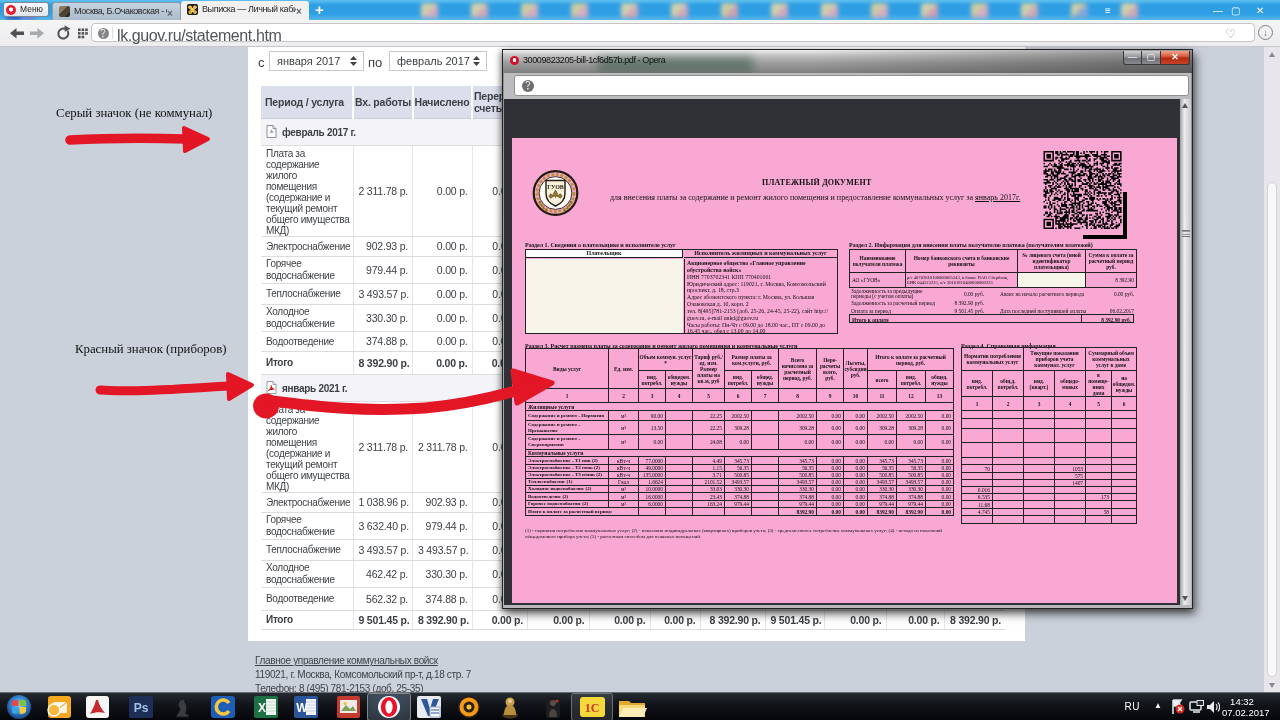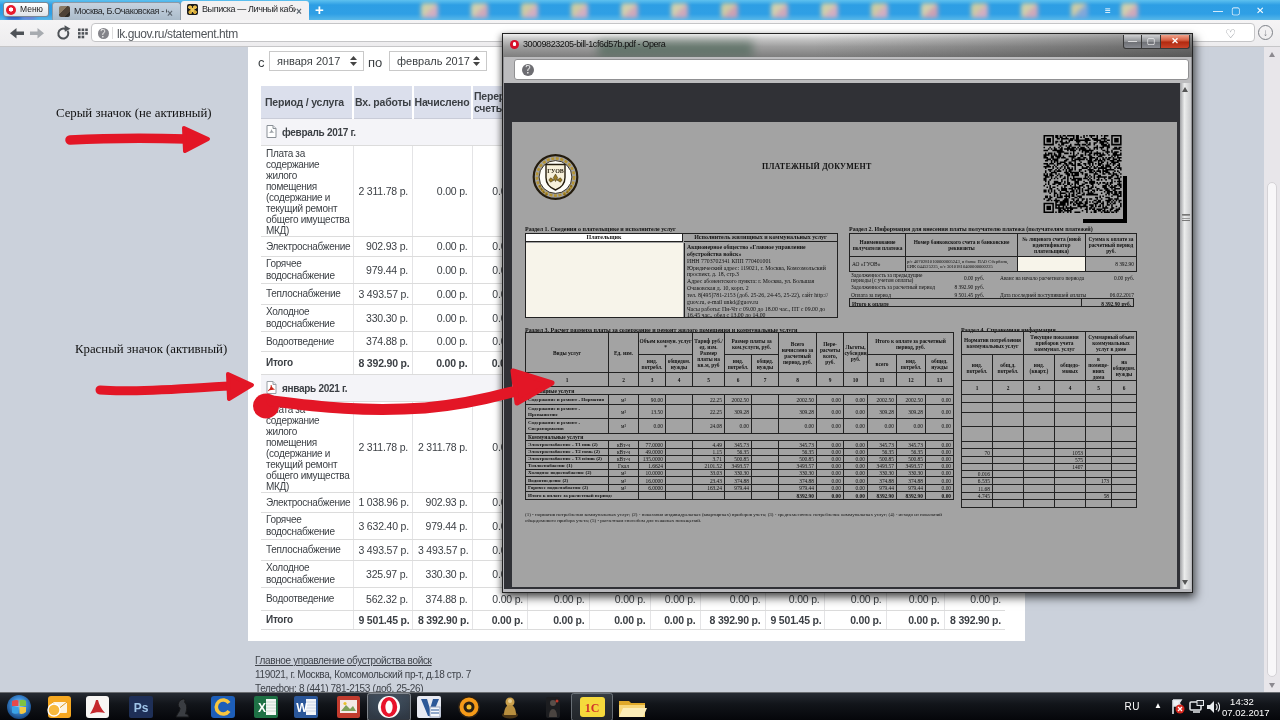--- a/index.html
+++ b/index.html
@@ -27,21 +27,21 @@
   .wbtn { position:absolute; top:5px; color:#fff; font-size:10px; }
 
   
   #toolbar { position:absolute; left:0; top:20px; width:1280px; height:27px;
     background:linear-gradient(#f5f4f5,#edecee); border-bottom:1px solid #c6c6c8; }
   #urlbox { position:absolute; left:91px; top:3px; width:1164px; height:19px; background:#fff;
     border:1px solid #c5c5c7; border-radius:4px; }
   #urlbox .badge { position:absolute; left:6px; top:3.5px; width:11px; height:11px; border-radius:50%;
     background:#84848a; color:#fff; font-size:8px; line-height:11px; text-align:center; }
   #urlbox .sep { position:absolute; left:19.5px; top:3px; width:1px; height:12px; background:#ddd; }
-  #urlbox .url { position:absolute; left:25px; top:2.5px; font-size:12px; letter-spacing:-0.4px; color:#51555a; }
+  #urlbox .url { position:absolute; left:25px; top:2.5px; font-size:16px; letter-spacing:-0.4px; color:#51555a; }
   .navico { position:absolute; top:0; }
 
   
   #page { position:absolute; left:0; top:47px; width:1280px; height:645px; background:#cbd1db; }
   #whitecol { position:absolute; left:248px; top:0px; width:777px; height:594px; background:#fff; }
 
   
   .sel { position:absolute; top:4px; height:20px; background:#fff; border:1px solid #c9c9c9; font-size:11px; color:#3c4043; line-height:18px; padding-left:7px; white-space:nowrap; }
   .spin { position:absolute; right:5px; top:3px; width:9px; height:12px; }
   .lab { position:absolute; top:8px; font-size:13px; color:#3c4043; }
@@ -67,41 +67,41 @@
   
   #sbar { position:absolute; left:1264px; top:0; width:16px; height:645px; background:#e8e6ea; }
   #sbar .thumb { position:absolute; left:3px; top:135px; width:10px; height:495px; background:#f8f7f9; border:1px solid #d4d2d6; border-radius:5px; }
 
   
   #taskbar { position:absolute; left:0; top:692px; width:1280px; height:28px; border-top:1px solid #6a6d71; box-sizing:border-box;
     background:linear-gradient(#262b33 0%,#12151a 40%,#05060a 100%); }
   #tray { position:absolute; right:18px; top:0; height:28px; color:#fff; font-size:9.5px; }
 
   
-  #popup { position:absolute; left:502px; top:33px; width:691px; height:560px;
+  #popup { position:absolute; left:502px; top:49px; width:691px; height:560px;
     border:1px solid #232323; background:linear-gradient(#8e8e92,#b8b8bc); box-shadow:3px 5px 9px rgba(0,0,0,.55), -2px 2px 6px rgba(0,0,0,.35); }
   #ptitle { position:absolute; left:0; top:0; width:100%; height:23px;
     background:linear-gradient(180deg,#efefef 0%,#c6c6c6 22%,#9e9e9e 55%,#7e7e7e 100%); overflow:hidden; }
   #ptitle .shade { position:absolute; right:0; top:0; width:55%; height:100%;
     background:linear-gradient(90deg, rgba(0,0,0,0) 0%, rgba(40,40,40,.45) 100%); }
   #ptitle .green { position:absolute; left:95px; top:7px; width:155px; height:16px; background:#42604f; filter:blur(5px); opacity:.6; }
   #ptitle .o { position:absolute; left:7px; top:6px; width:9px; height:9px; border-radius:50%;
     background:radial-gradient(circle at 50% 45%, #fff 0 25%, #d6102a 31% 100%); }
   #ptitle .t { position:absolute; left:20px; top:5px; font-size:9px; letter-spacing:-0.4px; color:#101010; }
   #pbtns { position:absolute; left:620px; top:1px; width:67px; height:14px; display:flex; }
   #pbtns div { height:14px; border:1px solid #383838; border-top:none; color:#fff; text-align:center; font-size:9px; line-height:12px; }
   #pbtns .mn { width:19px; background:linear-gradient(#cfd0d2,#8e9094 50%,#6d6f74 52%,#888a90); border-radius:0 0 0 3px; }
   #pbtns .mx { width:19px; background:linear-gradient(#cfd0d2,#8e9094 50%,#6d6f74 52%,#888a90); border-left:none; }
   #pbtns .cl { width:29px; background:linear-gradient(#f0a38c,#d65f42 40%,#b22a10 55%,#c8432a); border-left:none; border-radius:0 0 3px 0; font-weight:bold; }
   #purl { position:absolute; left:1px; top:23px; width:687px; height:26px; background:#bcbcbe; }
   #purl .field { position:absolute; left:10px; top:2px; width:675px; height:21px; background:#fff; border:1px solid #909092; border-radius:3px; }
   #purl .badge { position:absolute; left:7px; top:3.5px; width:12px; height:12px; border-radius:50%; background:#6d6d72; color:#fff; font-size:8px; line-height:12px; text-align:center; }
   #purl .u { position:absolute; left:24px; top:5px; font-size:9px; letter-spacing:-0.2px; color:#55585c; }
   #pdark { position:absolute; left:1px; top:49px; width:687px; height:506px; background:#303136; }
-  #ppage { position:absolute; left:8px; top:39px; width:665px; height:465px; background:#a3a3a3; font-family:"Liberation Serif", serif; color:#111; }
+  #ppage { position:absolute; left:8px; top:39px; width:665px; height:465px; background:#f9a8d4; font-family:"Liberation Serif", serif; color:#111; }
   #pscroll { position:absolute; left:676px; top:0px; width:11px; height:506px; background:linear-gradient(90deg,#9fa0a3,#eceded 40%,#c6c7c9); }
   .rzt { position:absolute; font-size:6px; font-weight:bold; white-space:nowrap; }
   .ptab { position:absolute; border-collapse:collapse; table-layout:fixed; font-size:5.4px; }
   .ptab th, .ptab td { border:1px solid #222; padding:0; vertical-align:middle; overflow:hidden; }
   .ptab th { font-weight:bold; text-align:center; line-height:6px; padding:0.5px; }
   .ptab td { line-height:6px; }
   .ptab .nm { padding-left:2px; font-weight:bold; font-size:5px; white-space:nowrap; }
   .ptab .ct { text-align:center; }
   .ptab .rt { text-align:right; padding-right:2px; }
   .ptab .sect { font-weight:bold; padding-left:2px; }
@@ -390,21 +390,21 @@
           <td class="num">0.00 р.</td>
           <td class="num">0.00 р.</td>
           <td class="num">0.00 р.</td>
           <td class="num">0.00 р.</td>
           <td class="num">0.00 р.</td>
           <td class="num">0.00 р.</td>
           <td class="num">0.00 р.</td>
         </tr>
       <tr style="height:27px">
           <td style="line-height:12px">Холодное водоснабжение</td>
-          <td class="num">325.97 р.</td>
+          <td class="num">462.42 р.</td>
           <td class="num">330.30 р.</td>
           <td class="num">0.00 р.</td>
           <td class="num">0.00 р.</td>
           <td class="num">0.00 р.</td>
           <td class="num">0.00 р.</td>
           <td class="num">0.00 р.</td>
           <td class="num">0.00 р.</td>
           <td class="num">0.00 р.</td>
           <td class="num">0.00 р.</td>
           <td class="num">0.00 р.</td>
@@ -434,23 +434,23 @@
           <td class="num">8 392.90 р.</td>
           <td class="num">9 501.45 р.</td>
           <td class="num">0.00 р.</td>
           <td class="num">0.00 р.</td>
           <td class="num">8 392.90 р.</td>
         </tr>
     </tbody>
   </table>
 
   <div id="footer">
-    <div><a href="#">Главное управление обустройства войск</a></div>
+    <div><a href="#">Главное управление коммунальных войск</a></div>
     <div>119021, г. Москва, Комсомольский пр-т, д.18 стр. 7</div>
-    <div>Телефон: 8 (441) 781-2153 (доб. 25-26)</div>
+    <div>Телефон: 8 (495) 781-2153 (доб. 25-35)</div>
   </div>
   <div id="sbar">
       <div class="thumb"></div>
     <div style="position:absolute; left:4.5px; top:5px; width:0; height:0; border-left:3.5px solid transparent; border-right:3.5px solid transparent; border-bottom:5px solid #8c8a90;"></div>
     <div style="position:absolute; left:4.5px; bottom:4px; width:0; height:0; border-left:3.5px solid transparent; border-right:3.5px solid transparent; border-top:5px solid #8c8a90;"></div>
   </div>
 </div>
 
 <div id="taskbar">
   <svg width="1280" height="28" viewBox="0 0 1280 28" style="position:absolute;left:0;top:0">
@@ -579,20 +579,21 @@
     <svg style="position:absolute; left:20px; top:32px;" width="47" height="46" viewBox="0 0 47 46">
       <circle cx="23.5" cy="23" r="21.8" fill="none" stroke="#241c0e" stroke-width="2.2"></circle>
       <circle cx="23.5" cy="23" r="18.6" fill="none" stroke="#b59433" stroke-width="2.6" stroke-dasharray="3 1.6"></circle>
       <circle cx="23.5" cy="23" r="16.4" fill="#fdfcf8" stroke="#241c0e" stroke-width="0.9"></circle>
       <path d="M14 10.5 h19 v13 c0 6.5 -4.5 10.5 -9.5 12.5 C18.5 34 14 30 14 23.5 z" fill="#f7f0da" stroke="#241c0e" stroke-width="1.4"></path>
       <text x="23.5" y="18.5" text-anchor="middle" font-size="6" font-weight="bold" font-family="Liberation Serif" fill="#241c0e">ГУОВ</text>
       <path d="M23.5 20 l2.2 3.8 -2.2 3.8 -2.2 -3.8 z M18.6 23.8 l3.6 2.2 -3.6 2.2 -1.8-2.2 z M28.4 23.8 l1.8 2.2 -1.8 2.2 -3.6 -2.2 z" fill="#9a7b24" stroke="#241c0e" stroke-width="0.45"></path>
       <path d="M7.5 31 a18.5 18.5 0 0 0 8.5 10.5 M39.5 31 a18.5 18.5 0 0 1 -8.5 10.5" stroke="#8a6d1e" stroke-width="2" fill="none" stroke-dasharray="2.2 1.4"></path>
     </svg>
     <div style="position:absolute; left:250px; top:40px; width:180px; font-size:8px; font-weight:bold; letter-spacing:0.2px;">ПЛАТЕЖНЫЙ ДОКУМЕНТ</div>
+    <div style="position:absolute; left:98px; top:55px; width:420px; font-size:8px;">для внесения платы за содержание и ремонт жилого помещения и предоставление коммунальных услуг за <u>январь 2017г.</u></div>
     <svg id="qr" style="position:absolute; left:530px; top:13px;" width="81" height="78" viewBox="0 0 81 81">
           <path fill="#000" d="M0.0 0.0h10.8v1.6h-10.8zM12.2 0.0h3.2v1.6h-3.2zM16.8 0.0h1.6v1.6h-1.6zM19.9 0.0h3.2v1.6h-3.2zM24.5 0.0h7.8v1.6h-7.8zM33.6 0.0h3.2v1.6h-3.2zM41.3 0.0h1.6v1.6h-1.6zM44.3 0.0h1.6v1.6h-1.6zM47.4 0.0h6.2v1.6h-6.2zM55.0 0.0h1.6v1.6h-1.6zM59.6 0.0h1.6v1.6h-1.6zM62.7 0.0h4.7v1.6h-4.7zM70.3 0.0h10.8v1.6h-10.8zM0.0 1.5h1.6v1.6h-1.6zM9.2 1.5h1.6v1.6h-1.6zM12.2 1.5h3.2v1.6h-3.2zM16.8 1.5h3.2v1.6h-3.2zM22.9 1.5h1.6v1.6h-1.6zM30.6 1.5h1.6v1.6h-1.6zM33.6 1.5h3.2v1.6h-3.2zM38.2 1.5h1.6v1.6h-1.6zM41.3 1.5h1.6v1.6h-1.6zM48.9 1.5h1.6v1.6h-1.6zM55.0 1.5h1.6v1.6h-1.6zM62.7 1.5h1.6v1.6h-1.6zM70.3 1.5h1.6v1.6h-1.6zM79.5 1.5h1.6v1.6h-1.6zM0.0 3.1h1.6v1.6h-1.6zM3.1 3.1h4.7v1.6h-4.7zM9.2 3.1h1.6v1.6h-1.6zM13.8 3.1h3.2v1.6h-3.2zM18.3 3.1h7.8v1.6h-7.8zM27.5 3.1h4.7v1.6h-4.7zM33.6 3.1h3.2v1.6h-3.2zM42.8 3.1h4.7v1.6h-4.7zM50.4 3.1h6.2v1.6h-6.2zM59.6 3.1h6.2v1.6h-6.2zM70.3 3.1h1.6v1.6h-1.6zM73.4 3.1h4.7v1.6h-4.7zM79.5 3.1h1.6v1.6h-1.6zM0.0 4.6h1.6v1.6h-1.6zM3.1 4.6h4.7v1.6h-4.7zM9.2 4.6h1.6v1.6h-1.6zM18.3 4.6h1.6v1.6h-1.6zM26.0 4.6h4.7v1.6h-4.7zM32.1 4.6h16.9v1.6h-16.9zM52.0 4.6h7.8v1.6h-7.8zM62.7 4.6h1.6v1.6h-1.6zM65.7 4.6h3.2v1.6h-3.2zM70.3 4.6h1.6v1.6h-1.6zM73.4 4.6h4.7v1.6h-4.7zM79.5 4.6h1.6v1.6h-1.6zM0.0 6.1h1.6v1.6h-1.6zM3.1 6.1h4.7v1.6h-4.7zM9.2 6.1h1.6v1.6h-1.6zM12.2 6.1h3.2v1.6h-3.2zM16.8 6.1h3.2v1.6h-3.2zM22.9 6.1h1.6v1.6h-1.6zM26.0 6.1h1.6v1.6h-1.6zM33.6 6.1h4.7v1.6h-4.7zM42.8 6.1h3.2v1.6h-3.2zM55.0 6.1h1.6v1.6h-1.6zM58.1 6.1h7.8v1.6h-7.8zM70.3 6.1h1.6v1.6h-1.6zM73.4 6.1h4.7v1.6h-4.7zM79.5 6.1h1.6v1.6h-1.6zM0.0 7.6h1.6v1.6h-1.6zM9.2 7.6h1.6v1.6h-1.6zM12.2 7.6h1.6v1.6h-1.6zM18.3 7.6h7.8v1.6h-7.8zM35.2 7.6h1.6v1.6h-1.6zM44.3 7.6h1.6v1.6h-1.6zM47.4 7.6h1.6v1.6h-1.6zM52.0 7.6h3.2v1.6h-3.2zM58.1 7.6h4.7v1.6h-4.7zM65.7 7.6h1.6v1.6h-1.6zM70.3 7.6h1.6v1.6h-1.6zM79.5 7.6h1.6v1.6h-1.6zM0.0 9.2h10.8v1.6h-10.8zM15.3 9.2h1.6v1.6h-1.6zM18.3 9.2h3.2v1.6h-3.2zM27.5 9.2h1.6v1.6h-1.6zM32.1 9.2h6.2v1.6h-6.2zM39.7 9.2h4.7v1.6h-4.7zM45.8 9.2h3.2v1.6h-3.2zM52.0 9.2h1.6v1.6h-1.6zM59.6 9.2h6.2v1.6h-6.2zM67.2 9.2h1.6v1.6h-1.6zM70.3 9.2h10.8v1.6h-10.8zM16.8 10.7h1.6v1.6h-1.6zM22.9 10.7h1.6v1.6h-1.6zM26.0 10.7h3.2v1.6h-3.2zM36.7 10.7h1.6v1.6h-1.6zM44.3 10.7h1.6v1.6h-1.6zM55.0 10.7h1.6v1.6h-1.6zM61.1 10.7h7.8v1.6h-7.8zM0.0 12.2h1.6v1.6h-1.6zM6.1 12.2h1.6v1.6h-1.6zM10.7 12.2h1.6v1.6h-1.6zM15.3 12.2h1.6v1.6h-1.6zM18.3 12.2h1.6v1.6h-1.6zM24.5 12.2h3.2v1.6h-3.2zM29.0 12.2h4.7v1.6h-4.7zM35.2 12.2h1.6v1.6h-1.6zM38.2 12.2h4.7v1.6h-4.7zM45.8 12.2h1.6v1.6h-1.6zM52.0 12.2h4.7v1.6h-4.7zM58.1 12.2h4.7v1.6h-4.7zM65.7 12.2h3.2v1.6h-3.2zM73.4 12.2h3.2v1.6h-3.2zM77.9 12.2h3.2v1.6h-3.2zM4.6 13.8h1.6v1.6h-1.6zM7.6 13.8h1.6v1.6h-1.6zM10.7 13.8h3.2v1.6h-3.2zM16.8 13.8h3.2v1.6h-3.2zM21.4 13.8h10.8v1.6h-10.8zM33.6 13.8h1.6v1.6h-1.6zM36.7 13.8h7.8v1.6h-7.8zM47.4 13.8h1.6v1.6h-1.6zM52.0 13.8h1.6v1.6h-1.6zM55.0 13.8h1.6v1.6h-1.6zM59.6 13.8h1.6v1.6h-1.6zM65.7 13.8h1.6v1.6h-1.6zM71.8 13.8h7.8v1.6h-7.8zM0.0 15.3h4.7v1.6h-4.7zM9.2 15.3h10.8v1.6h-10.8zM24.5 15.3h1.6v1.6h-1.6zM27.5 15.3h6.2v1.6h-6.2zM36.7 15.3h1.6v1.6h-1.6zM39.7 15.3h12.3v1.6h-12.3zM61.1 15.3h3.2v1.6h-3.2zM65.7 15.3h1.6v1.6h-1.6zM70.3 15.3h1.6v1.6h-1.6zM79.5 15.3h1.6v1.6h-1.6zM13.8 16.8h7.8v1.6h-7.8zM30.6 16.8h1.6v1.6h-1.6zM39.7 16.8h1.6v1.6h-1.6zM42.8 16.8h4.7v1.6h-4.7zM48.9 16.8h1.6v1.6h-1.6zM55.0 16.8h1.6v1.6h-1.6zM64.2 16.8h4.7v1.6h-4.7zM70.3 16.8h1.6v1.6h-1.6zM73.4 16.8h4.7v1.6h-4.7zM1.5 18.3h1.6v1.6h-1.6zM4.6 18.3h4.7v1.6h-4.7zM10.7 18.3h1.6v1.6h-1.6zM15.3 18.3h3.2v1.6h-3.2zM21.4 18.3h4.7v1.6h-4.7zM27.5 18.3h1.6v1.6h-1.6zM30.6 18.3h1.6v1.6h-1.6zM35.2 18.3h1.6v1.6h-1.6zM42.8 18.3h1.6v1.6h-1.6zM47.4 18.3h3.2v1.6h-3.2zM52.0 18.3h7.8v1.6h-7.8zM61.1 18.3h1.6v1.6h-1.6zM65.7 18.3h1.6v1.6h-1.6zM71.8 18.3h4.7v1.6h-4.7zM79.5 18.3h1.6v1.6h-1.6zM0.0 19.9h6.2v1.6h-6.2zM7.6 19.9h1.6v1.6h-1.6zM10.7 19.9h3.2v1.6h-3.2zM15.3 19.9h3.2v1.6h-3.2zM30.6 19.9h1.6v1.6h-1.6zM33.6 19.9h1.6v1.6h-1.6zM38.2 19.9h3.2v1.6h-3.2zM42.8 19.9h1.6v1.6h-1.6zM45.8 19.9h3.2v1.6h-3.2zM52.0 19.9h1.6v1.6h-1.6zM55.0 19.9h1.6v1.6h-1.6zM58.1 19.9h6.2v1.6h-6.2zM67.2 19.9h1.6v1.6h-1.6zM71.8 19.9h9.3v1.6h-9.3zM0.0 21.4h3.2v1.6h-3.2zM7.6 21.4h3.2v1.6h-3.2zM12.2 21.4h6.2v1.6h-6.2zM19.9 21.4h1.6v1.6h-1.6zM26.0 21.4h7.8v1.6h-7.8zM38.2 21.4h3.2v1.6h-3.2zM47.4 21.4h3.2v1.6h-3.2zM56.5 21.4h4.7v1.6h-4.7zM70.3 21.4h1.6v1.6h-1.6zM73.4 21.4h1.6v1.6h-1.6zM76.4 21.4h1.6v1.6h-1.6zM0.0 22.9h4.7v1.6h-4.7zM7.6 22.9h3.2v1.6h-3.2zM13.8 22.9h3.2v1.6h-3.2zM18.3 22.9h4.7v1.6h-4.7zM29.0 22.9h3.2v1.6h-3.2zM35.2 22.9h3.2v1.6h-3.2zM41.3 22.9h3.2v1.6h-3.2zM47.4 22.9h6.2v1.6h-6.2zM55.0 22.9h1.6v1.6h-1.6zM61.1 22.9h1.6v1.6h-1.6zM64.2 22.9h1.6v1.6h-1.6zM67.2 22.9h3.2v1.6h-3.2zM71.8 22.9h1.6v1.6h-1.6zM76.4 22.9h4.7v1.6h-4.7zM3.1 24.5h4.7v1.6h-4.7zM9.2 24.5h6.2v1.6h-6.2zM22.9 24.5h3.2v1.6h-3.2zM29.0 24.5h1.6v1.6h-1.6zM32.1 24.5h10.8v1.6h-10.8zM44.3 24.5h1.6v1.6h-1.6zM47.4 24.5h3.2v1.6h-3.2zM53.5 24.5h3.2v1.6h-3.2zM58.1 24.5h1.6v1.6h-1.6zM61.1 24.5h3.2v1.6h-3.2zM65.7 24.5h3.2v1.6h-3.2zM71.8 24.5h4.7v1.6h-4.7zM77.9 24.5h1.6v1.6h-1.6zM1.5 26.0h3.2v1.6h-3.2zM7.6 26.0h1.6v1.6h-1.6zM10.7 26.0h4.7v1.6h-4.7zM21.4 26.0h3.2v1.6h-3.2zM29.0 26.0h4.7v1.6h-4.7zM36.7 26.0h1.6v1.6h-1.6zM45.8 26.0h4.7v1.6h-4.7zM52.0 26.0h3.2v1.6h-3.2zM56.5 26.0h4.7v1.6h-4.7zM62.7 26.0h1.6v1.6h-1.6zM68.8 26.0h4.7v1.6h-4.7zM76.4 26.0h4.7v1.6h-4.7zM7.6 27.5h1.6v1.6h-1.6zM10.7 27.5h1.6v1.6h-1.6zM13.8 27.5h1.6v1.6h-1.6zM16.8 27.5h6.2v1.6h-6.2zM26.0 27.5h3.2v1.6h-3.2zM32.1 27.5h1.6v1.6h-1.6zM38.2 27.5h1.6v1.6h-1.6zM45.8 27.5h6.2v1.6h-6.2zM56.5 27.5h1.6v1.6h-1.6zM59.6 27.5h3.2v1.6h-3.2zM65.7 27.5h1.6v1.6h-1.6zM70.3 27.5h7.8v1.6h-7.8zM0.0 29.0h4.7v1.6h-4.7zM6.1 29.0h4.7v1.6h-4.7zM13.8 29.0h4.7v1.6h-4.7zM21.4 29.0h3.2v1.6h-3.2zM26.0 29.0h4.7v1.6h-4.7zM32.1 29.0h1.6v1.6h-1.6zM35.2 29.0h3.2v1.6h-3.2zM41.3 29.0h3.2v1.6h-3.2zM45.8 29.0h3.2v1.6h-3.2zM50.4 29.0h1.6v1.6h-1.6zM53.5 29.0h1.6v1.6h-1.6zM56.5 29.0h4.7v1.6h-4.7zM65.7 29.0h1.6v1.6h-1.6zM68.8 29.0h1.6v1.6h-1.6zM71.8 29.0h3.2v1.6h-3.2zM77.9 29.0h1.6v1.6h-1.6zM3.1 30.6h3.2v1.6h-3.2zM10.7 30.6h1.6v1.6h-1.6zM13.8 30.6h1.6v1.6h-1.6zM19.9 30.6h1.6v1.6h-1.6zM22.9 30.6h3.2v1.6h-3.2zM29.0 30.6h4.7v1.6h-4.7zM35.2 30.6h4.7v1.6h-4.7zM42.8 30.6h1.6v1.6h-1.6zM47.4 30.6h1.6v1.6h-1.6zM50.4 30.6h1.6v1.6h-1.6zM56.5 30.6h3.2v1.6h-3.2zM61.1 30.6h1.6v1.6h-1.6zM64.2 30.6h4.7v1.6h-4.7zM71.8 30.6h1.6v1.6h-1.6zM76.4 30.6h3.2v1.6h-3.2zM0.0 32.1h7.8v1.6h-7.8zM9.2 32.1h1.6v1.6h-1.6zM12.2 32.1h1.6v1.6h-1.6zM18.3 32.1h1.6v1.6h-1.6zM21.4 32.1h1.6v1.6h-1.6zM24.5 32.1h1.6v1.6h-1.6zM32.1 32.1h1.6v1.6h-1.6zM39.7 32.1h1.6v1.6h-1.6zM44.3 32.1h3.2v1.6h-3.2zM48.9 32.1h1.6v1.6h-1.6zM52.0 32.1h1.6v1.6h-1.6zM55.0 32.1h1.6v1.6h-1.6zM59.6 32.1h3.2v1.6h-3.2zM64.2 32.1h6.2v1.6h-6.2zM74.9 32.1h1.6v1.6h-1.6zM77.9 32.1h1.6v1.6h-1.6zM1.5 33.6h1.6v1.6h-1.6zM9.2 33.6h1.6v1.6h-1.6zM13.8 33.6h1.6v1.6h-1.6zM16.8 33.6h1.6v1.6h-1.6zM21.4 33.6h1.6v1.6h-1.6zM24.5 33.6h3.2v1.6h-3.2zM29.0 33.6h1.6v1.6h-1.6zM32.1 33.6h1.6v1.6h-1.6zM39.7 33.6h6.2v1.6h-6.2zM47.4 33.6h1.6v1.6h-1.6zM52.0 33.6h3.2v1.6h-3.2zM56.5 33.6h9.3v1.6h-9.3zM68.8 33.6h1.6v1.6h-1.6zM73.4 33.6h1.6v1.6h-1.6zM76.4 33.6h4.7v1.6h-4.7zM4.6 35.2h4.7v1.6h-4.7zM12.2 35.2h1.6v1.6h-1.6zM15.3 35.2h1.6v1.6h-1.6zM19.9 35.2h1.6v1.6h-1.6zM22.9 35.2h1.6v1.6h-1.6zM26.0 35.2h4.7v1.6h-4.7zM32.1 35.2h1.6v1.6h-1.6zM36.7 35.2h3.2v1.6h-3.2zM45.8 35.2h6.2v1.6h-6.2zM56.5 35.2h1.6v1.6h-1.6zM61.1 35.2h1.6v1.6h-1.6zM64.2 35.2h9.3v1.6h-9.3zM79.5 35.2h1.6v1.6h-1.6zM1.5 36.7h1.6v1.6h-1.6zM6.1 36.7h1.6v1.6h-1.6zM10.7 36.7h1.6v1.6h-1.6zM13.8 36.7h4.7v1.6h-4.7zM22.9 36.7h1.6v1.6h-1.6zM26.0 36.7h3.2v1.6h-3.2zM36.7 36.7h1.6v1.6h-1.6zM42.8 36.7h1.6v1.6h-1.6zM47.4 36.7h3.2v1.6h-3.2zM52.0 36.7h1.6v1.6h-1.6zM55.0 36.7h4.7v1.6h-4.7zM61.1 36.7h6.2v1.6h-6.2zM73.4 36.7h1.6v1.6h-1.6zM76.4 36.7h1.6v1.6h-1.6zM1.5 38.2h1.6v1.6h-1.6zM7.6 38.2h6.2v1.6h-6.2zM21.4 38.2h4.7v1.6h-4.7zM27.5 38.2h9.3v1.6h-9.3zM38.2 38.2h3.2v1.6h-3.2zM47.4 38.2h4.7v1.6h-4.7zM53.5 38.2h1.6v1.6h-1.6zM58.1 38.2h1.6v1.6h-1.6zM61.1 38.2h1.6v1.6h-1.6zM64.2 38.2h4.7v1.6h-4.7zM71.8 38.2h1.6v1.6h-1.6zM77.9 38.2h1.6v1.6h-1.6zM0.0 39.7h1.6v1.6h-1.6zM3.1 39.7h1.6v1.6h-1.6zM6.1 39.7h3.2v1.6h-3.2zM12.2 39.7h1.6v1.6h-1.6zM15.3 39.7h1.6v1.6h-1.6zM22.9 39.7h4.7v1.6h-4.7zM29.0 39.7h1.6v1.6h-1.6zM32.1 39.7h4.7v1.6h-4.7zM39.7 39.7h1.6v1.6h-1.6zM42.8 39.7h3.2v1.6h-3.2zM52.0 39.7h4.7v1.6h-4.7zM61.1 39.7h3.2v1.6h-3.2zM67.2 39.7h3.2v1.6h-3.2zM71.8 39.7h4.7v1.6h-4.7zM79.5 39.7h1.6v1.6h-1.6zM0.0 41.3h4.7v1.6h-4.7zM6.1 41.3h4.7v1.6h-4.7zM13.8 41.3h1.6v1.6h-1.6zM16.8 41.3h3.2v1.6h-3.2zM24.5 41.3h3.2v1.6h-3.2zM29.0 41.3h7.8v1.6h-7.8zM42.8 41.3h3.2v1.6h-3.2zM47.4 41.3h1.6v1.6h-1.6zM52.0 41.3h1.6v1.6h-1.6zM56.5 41.3h3.2v1.6h-3.2zM70.3 41.3h3.2v1.6h-3.2zM74.9 41.3h3.2v1.6h-3.2zM1.5 42.8h4.7v1.6h-4.7zM7.6 42.8h1.6v1.6h-1.6zM12.2 42.8h1.6v1.6h-1.6zM16.8 42.8h1.6v1.6h-1.6zM21.4 42.8h1.6v1.6h-1.6zM24.5 42.8h1.6v1.6h-1.6zM30.6 42.8h1.6v1.6h-1.6zM42.8 42.8h1.6v1.6h-1.6zM45.8 42.8h1.6v1.6h-1.6zM48.9 42.8h1.6v1.6h-1.6zM52.0 42.8h1.6v1.6h-1.6zM55.0 42.8h10.8v1.6h-10.8zM67.2 42.8h4.7v1.6h-4.7zM76.4 42.8h1.6v1.6h-1.6zM79.5 42.8h1.6v1.6h-1.6zM0.0 44.3h3.2v1.6h-3.2zM7.6 44.3h1.6v1.6h-1.6zM10.7 44.3h1.6v1.6h-1.6zM13.8 44.3h1.6v1.6h-1.6zM19.9 44.3h3.2v1.6h-3.2zM24.5 44.3h1.6v1.6h-1.6zM27.5 44.3h1.6v1.6h-1.6zM30.6 44.3h9.3v1.6h-9.3zM41.3 44.3h4.7v1.6h-4.7zM47.4 44.3h1.6v1.6h-1.6zM52.0 44.3h1.6v1.6h-1.6zM56.5 44.3h1.6v1.6h-1.6zM62.7 44.3h1.6v1.6h-1.6zM67.2 44.3h3.2v1.6h-3.2zM73.4 44.3h6.2v1.6h-6.2zM0.0 45.8h3.2v1.6h-3.2zM6.1 45.8h1.6v1.6h-1.6zM18.3 45.8h1.6v1.6h-1.6zM24.5 45.8h1.6v1.6h-1.6zM29.0 45.8h4.7v1.6h-4.7zM35.2 45.8h4.7v1.6h-4.7zM45.8 45.8h1.6v1.6h-1.6zM48.9 45.8h1.6v1.6h-1.6zM55.0 45.8h3.2v1.6h-3.2zM59.6 45.8h1.6v1.6h-1.6zM64.2 45.8h1.6v1.6h-1.6zM70.3 45.8h1.6v1.6h-1.6zM77.9 45.8h1.6v1.6h-1.6zM1.5 47.4h1.6v1.6h-1.6zM4.6 47.4h1.6v1.6h-1.6zM10.7 47.4h4.7v1.6h-4.7zM18.3 47.4h1.6v1.6h-1.6zM21.4 47.4h1.6v1.6h-1.6zM24.5 47.4h1.6v1.6h-1.6zM32.1 47.4h4.7v1.6h-4.7zM41.3 47.4h1.6v1.6h-1.6zM47.4 47.4h6.2v1.6h-6.2zM70.3 47.4h1.6v1.6h-1.6zM73.4 47.4h1.6v1.6h-1.6zM76.4 47.4h4.7v1.6h-4.7zM4.6 48.9h1.6v1.6h-1.6zM10.7 48.9h7.8v1.6h-7.8zM21.4 48.9h1.6v1.6h-1.6zM24.5 48.9h3.2v1.6h-3.2zM32.1 48.9h4.7v1.6h-4.7zM42.8 48.9h3.2v1.6h-3.2zM47.4 48.9h6.2v1.6h-6.2zM55.0 48.9h1.6v1.6h-1.6zM58.1 48.9h1.6v1.6h-1.6zM61.1 48.9h3.2v1.6h-3.2zM65.7 48.9h1.6v1.6h-1.6zM68.8 48.9h3.2v1.6h-3.2zM77.9 48.9h1.6v1.6h-1.6zM1.5 50.4h1.6v1.6h-1.6zM4.6 50.4h1.6v1.6h-1.6zM9.2 50.4h3.2v1.6h-3.2zM15.3 50.4h3.2v1.6h-3.2zM19.9 50.4h1.6v1.6h-1.6zM24.5 50.4h3.2v1.6h-3.2zM29.0 50.4h1.6v1.6h-1.6zM32.1 50.4h1.6v1.6h-1.6zM35.2 50.4h1.6v1.6h-1.6zM39.7 50.4h3.2v1.6h-3.2zM48.9 50.4h3.2v1.6h-3.2zM56.5 50.4h1.6v1.6h-1.6zM64.2 50.4h3.2v1.6h-3.2zM68.8 50.4h1.6v1.6h-1.6zM76.4 50.4h4.7v1.6h-4.7zM0.0 52.0h1.6v1.6h-1.6zM6.1 52.0h1.6v1.6h-1.6zM13.8 52.0h1.6v1.6h-1.6zM21.4 52.0h3.2v1.6h-3.2zM27.5 52.0h1.6v1.6h-1.6zM32.1 52.0h1.6v1.6h-1.6zM36.7 52.0h4.7v1.6h-4.7zM44.3 52.0h3.2v1.6h-3.2zM50.4 52.0h1.6v1.6h-1.6zM61.1 52.0h4.7v1.6h-4.7zM67.2 52.0h1.6v1.6h-1.6zM70.3 52.0h1.6v1.6h-1.6zM73.4 52.0h3.2v1.6h-3.2zM77.9 52.0h3.2v1.6h-3.2zM3.1 53.5h1.6v1.6h-1.6zM6.1 53.5h1.6v1.6h-1.6zM9.2 53.5h3.2v1.6h-3.2zM18.3 53.5h1.6v1.6h-1.6zM21.4 53.5h1.6v1.6h-1.6zM29.0 53.5h9.3v1.6h-9.3zM41.3 53.5h1.6v1.6h-1.6zM45.8 53.5h1.6v1.6h-1.6zM48.9 53.5h3.2v1.6h-3.2zM53.5 53.5h1.6v1.6h-1.6zM61.1 53.5h4.7v1.6h-4.7zM68.8 53.5h6.2v1.6h-6.2zM79.5 53.5h1.6v1.6h-1.6zM6.1 55.0h3.2v1.6h-3.2zM13.8 55.0h1.6v1.6h-1.6zM18.3 55.0h6.2v1.6h-6.2zM26.0 55.0h4.7v1.6h-4.7zM32.1 55.0h1.6v1.6h-1.6zM35.2 55.0h3.2v1.6h-3.2zM39.7 55.0h1.6v1.6h-1.6zM45.8 55.0h4.7v1.6h-4.7zM55.0 55.0h3.2v1.6h-3.2zM62.7 55.0h4.7v1.6h-4.7zM70.3 55.0h1.6v1.6h-1.6zM73.4 55.0h6.2v1.6h-6.2zM0.0 56.5h3.2v1.6h-3.2zM4.6 56.5h1.6v1.6h-1.6zM7.6 56.5h1.6v1.6h-1.6zM10.7 56.5h1.6v1.6h-1.6zM15.3 56.5h1.6v1.6h-1.6zM18.3 56.5h6.2v1.6h-6.2zM29.0 56.5h3.2v1.6h-3.2zM33.6 56.5h1.6v1.6h-1.6zM36.7 56.5h1.6v1.6h-1.6zM39.7 56.5h1.6v1.6h-1.6zM42.8 56.5h4.7v1.6h-4.7zM50.4 56.5h3.2v1.6h-3.2zM55.0 56.5h1.6v1.6h-1.6zM58.1 56.5h3.2v1.6h-3.2zM64.2 56.5h4.7v1.6h-4.7zM71.8 56.5h3.2v1.6h-3.2zM0.0 58.1h3.2v1.6h-3.2zM4.6 58.1h1.6v1.6h-1.6zM7.6 58.1h1.6v1.6h-1.6zM10.7 58.1h1.6v1.6h-1.6zM16.8 58.1h1.6v1.6h-1.6zM22.9 58.1h3.2v1.6h-3.2zM27.5 58.1h4.7v1.6h-4.7zM33.6 58.1h1.6v1.6h-1.6zM36.7 58.1h1.6v1.6h-1.6zM39.7 58.1h1.6v1.6h-1.6zM45.8 58.1h1.6v1.6h-1.6zM48.9 58.1h1.6v1.6h-1.6zM52.0 58.1h1.6v1.6h-1.6zM62.7 58.1h1.6v1.6h-1.6zM65.7 58.1h6.2v1.6h-6.2zM73.4 58.1h3.2v1.6h-3.2zM77.9 58.1h3.2v1.6h-3.2zM6.1 59.6h1.6v1.6h-1.6zM10.7 59.6h3.2v1.6h-3.2zM16.8 59.6h6.2v1.6h-6.2zM26.0 59.6h1.6v1.6h-1.6zM30.6 59.6h1.6v1.6h-1.6zM35.2 59.6h3.2v1.6h-3.2zM41.3 59.6h1.6v1.6h-1.6zM45.8 59.6h6.2v1.6h-6.2zM59.6 59.6h1.6v1.6h-1.6zM65.7 59.6h3.2v1.6h-3.2zM70.3 59.6h1.6v1.6h-1.6zM73.4 59.6h3.2v1.6h-3.2zM77.9 59.6h3.2v1.6h-3.2zM10.7 61.1h1.6v1.6h-1.6zM13.8 61.1h1.6v1.6h-1.6zM16.8 61.1h1.6v1.6h-1.6zM22.9 61.1h1.6v1.6h-1.6zM26.0 61.1h1.6v1.6h-1.6zM29.0 61.1h3.2v1.6h-3.2zM33.6 61.1h1.6v1.6h-1.6zM39.7 61.1h3.2v1.6h-3.2zM44.3 61.1h12.3v1.6h-12.3zM64.2 61.1h1.6v1.6h-1.6zM67.2 61.1h1.6v1.6h-1.6zM71.8 61.1h6.2v1.6h-6.2zM79.5 61.1h1.6v1.6h-1.6zM1.5 62.7h3.2v1.6h-3.2zM6.1 62.7h1.6v1.6h-1.6zM10.7 62.7h1.6v1.6h-1.6zM13.8 62.7h1.6v1.6h-1.6zM16.8 62.7h3.2v1.6h-3.2zM21.4 62.7h6.2v1.6h-6.2zM29.0 62.7h3.2v1.6h-3.2zM35.2 62.7h4.7v1.6h-4.7zM58.1 62.7h1.6v1.6h-1.6zM61.1 62.7h1.6v1.6h-1.6zM70.3 62.7h1.6v1.6h-1.6zM76.4 62.7h4.7v1.6h-4.7zM1.5 64.2h3.2v1.6h-3.2zM6.1 64.2h3.2v1.6h-3.2zM13.8 64.2h6.2v1.6h-6.2zM22.9 64.2h1.6v1.6h-1.6zM26.0 64.2h1.6v1.6h-1.6zM32.1 64.2h3.2v1.6h-3.2zM36.7 64.2h3.2v1.6h-3.2zM53.5 64.2h3.2v1.6h-3.2zM58.1 64.2h1.6v1.6h-1.6zM64.2 64.2h4.7v1.6h-4.7zM76.4 64.2h1.6v1.6h-1.6zM0.0 65.7h1.6v1.6h-1.6zM4.6 65.7h3.2v1.6h-3.2zM12.2 65.7h1.6v1.6h-1.6zM21.4 65.7h4.7v1.6h-4.7zM29.0 65.7h3.2v1.6h-3.2zM35.2 65.7h1.6v1.6h-1.6zM39.7 65.7h3.2v1.6h-3.2zM44.3 65.7h1.6v1.6h-1.6zM47.4 65.7h3.2v1.6h-3.2zM55.0 65.7h1.6v1.6h-1.6zM59.6 65.7h1.6v1.6h-1.6zM67.2 65.7h4.7v1.6h-4.7zM73.4 65.7h4.7v1.6h-4.7zM3.1 67.2h3.2v1.6h-3.2zM7.6 67.2h1.6v1.6h-1.6zM10.7 67.2h6.2v1.6h-6.2zM19.9 67.2h6.2v1.6h-6.2zM30.6 67.2h1.6v1.6h-1.6zM33.6 67.2h3.2v1.6h-3.2zM39.7 67.2h1.6v1.6h-1.6zM44.3 67.2h1.6v1.6h-1.6zM52.0 67.2h3.2v1.6h-3.2zM56.5 67.2h3.2v1.6h-3.2zM64.2 67.2h6.2v1.6h-6.2zM71.8 67.2h1.6v1.6h-1.6zM74.9 67.2h1.6v1.6h-1.6zM77.9 67.2h3.2v1.6h-3.2zM12.2 68.8h3.2v1.6h-3.2zM16.8 68.8h9.3v1.6h-9.3zM27.5 68.8h3.2v1.6h-3.2zM32.1 68.8h3.2v1.6h-3.2zM36.7 68.8h3.2v1.6h-3.2zM42.8 68.8h3.2v1.6h-3.2zM47.4 68.8h1.6v1.6h-1.6zM50.4 68.8h1.6v1.6h-1.6zM55.0 68.8h4.7v1.6h-4.7zM61.1 68.8h1.6v1.6h-1.6zM65.7 68.8h3.2v1.6h-3.2zM70.3 68.8h1.6v1.6h-1.6zM73.4 68.8h1.6v1.6h-1.6zM77.9 68.8h1.6v1.6h-1.6zM0.0 70.3h10.8v1.6h-10.8zM12.2 70.3h1.6v1.6h-1.6zM16.8 70.3h6.2v1.6h-6.2zM24.5 70.3h1.6v1.6h-1.6zM27.5 70.3h1.6v1.6h-1.6zM30.6 70.3h1.6v1.6h-1.6zM33.6 70.3h7.8v1.6h-7.8zM42.8 70.3h3.2v1.6h-3.2zM52.0 70.3h4.7v1.6h-4.7zM59.6 70.3h3.2v1.6h-3.2zM65.7 70.3h1.6v1.6h-1.6zM68.8 70.3h1.6v1.6h-1.6zM71.8 70.3h3.2v1.6h-3.2zM79.5 70.3h1.6v1.6h-1.6zM0.0 71.8h1.6v1.6h-1.6zM9.2 71.8h1.6v1.6h-1.6zM12.2 71.8h10.8v1.6h-10.8zM24.5 71.8h1.6v1.6h-1.6zM30.6 71.8h3.2v1.6h-3.2zM35.2 71.8h3.2v1.6h-3.2zM41.3 71.8h3.2v1.6h-3.2zM47.4 71.8h4.7v1.6h-4.7zM53.5 71.8h1.6v1.6h-1.6zM58.1 71.8h1.6v1.6h-1.6zM61.1 71.8h1.6v1.6h-1.6zM65.7 71.8h3.2v1.6h-3.2zM70.3 71.8h1.6v1.6h-1.6zM79.5 71.8h1.6v1.6h-1.6zM0.0 73.4h1.6v1.6h-1.6zM3.1 73.4h4.7v1.6h-4.7zM9.2 73.4h1.6v1.6h-1.6zM12.2 73.4h1.6v1.6h-1.6zM15.3 73.4h1.6v1.6h-1.6zM19.9 73.4h1.6v1.6h-1.6zM22.9 73.4h1.6v1.6h-1.6zM27.5 73.4h1.6v1.6h-1.6zM35.2 73.4h10.8v1.6h-10.8zM48.9 73.4h3.2v1.6h-3.2zM53.5 73.4h1.6v1.6h-1.6zM56.5 73.4h3.2v1.6h-3.2zM61.1 73.4h1.6v1.6h-1.6zM64.2 73.4h1.6v1.6h-1.6zM70.3 73.4h1.6v1.6h-1.6zM74.9 73.4h1.6v1.6h-1.6zM79.5 73.4h1.6v1.6h-1.6zM0.0 74.9h1.6v1.6h-1.6zM3.1 74.9h4.7v1.6h-4.7zM9.2 74.9h1.6v1.6h-1.6zM12.2 74.9h9.3v1.6h-9.3zM22.9 74.9h12.3v1.6h-12.3zM38.2 74.9h1.6v1.6h-1.6zM44.3 74.9h1.6v1.6h-1.6zM47.4 74.9h3.2v1.6h-3.2zM52.0 74.9h1.6v1.6h-1.6zM61.1 74.9h6.2v1.6h-6.2zM70.3 74.9h3.2v1.6h-3.2zM77.9 74.9h1.6v1.6h-1.6zM0.0 76.4h1.6v1.6h-1.6zM3.1 76.4h4.7v1.6h-4.7zM9.2 76.4h1.6v1.6h-1.6zM15.3 76.4h3.2v1.6h-3.2zM19.9 76.4h3.2v1.6h-3.2zM24.5 76.4h1.6v1.6h-1.6zM27.5 76.4h3.2v1.6h-3.2zM42.8 76.4h3.2v1.6h-3.2zM47.4 76.4h1.6v1.6h-1.6zM50.4 76.4h3.2v1.6h-3.2zM55.0 76.4h6.2v1.6h-6.2zM62.7 76.4h1.6v1.6h-1.6zM68.8 76.4h3.2v1.6h-3.2zM74.9 76.4h4.7v1.6h-4.7zM0.0 77.9h1.6v1.6h-1.6zM9.2 77.9h1.6v1.6h-1.6zM15.3 77.9h4.7v1.6h-4.7zM21.4 77.9h7.8v1.6h-7.8zM39.7 77.9h1.6v1.6h-1.6zM44.3 77.9h1.6v1.6h-1.6zM52.0 77.9h3.2v1.6h-3.2zM56.5 77.9h3.2v1.6h-3.2zM61.1 77.9h3.2v1.6h-3.2zM65.7 77.9h1.6v1.6h-1.6zM68.8 77.9h1.6v1.6h-1.6zM73.4 77.9h4.7v1.6h-4.7zM0.0 79.5h10.8v1.6h-10.8zM12.2 79.5h1.6v1.6h-1.6zM15.3 79.5h3.2v1.6h-3.2zM19.9 79.5h1.6v1.6h-1.6zM24.5 79.5h1.6v1.6h-1.6zM27.5 79.5h1.6v1.6h-1.6zM32.1 79.5h6.2v1.6h-6.2zM44.3 79.5h1.6v1.6h-1.6zM48.9 79.5h1.6v1.6h-1.6zM52.0 79.5h3.2v1.6h-3.2zM59.6 79.5h1.6v1.6h-1.6zM62.7 79.5h6.2v1.6h-6.2zM70.3 79.5h3.2v1.6h-3.2zM74.9 79.5h1.6v1.6h-1.6z"></path>
         </svg>
     <div style="position:absolute; left:611px; top:54px; width:4px; height:47px; background:#000;"></div>
     <div style="position:absolute; left:571px; top:97px; width:44px; height:4px; background:#000;"></div>
 
     <div class="rzt" style="left:13px; top:104px;">Раздел 1. Сведения о плательщике и исполнителе услуг</div>
     <div style="position:absolute; left:13px; top:111px; width:313px; height:85px; border:1px solid #222;">
       <div style="position:absolute; left:0; top:0; width:157px; height:8px; border-right:1px solid #222; border-bottom:1px solid #222; text-align:center; font-weight:bold; font-size:6px; background:#fff;">Плательщик</div>
       <div style="position:absolute; left:158px; top:0; right:0; height:8px; border-bottom:1px solid #222; text-align:center; font-weight:bold; font-size:6px;">Исполнитель жилищных и коммунальных услуг</div>
@@ -1032,14 +1033,14 @@
     <path d="M70 140 C110 138, 148 138, 186 139" stroke-width="9.5"></path>
     <path d="M184 128 L208 139 L185 151 Z" fill="#e31626" stroke-width="4" stroke-linejoin="round"></path>
     <path d="M100 390 C135 393, 185 388, 231 386" stroke-width="9"></path>
     <path d="M228 374 L252 385 L229 399 Z" fill="#e31626" stroke-width="4" stroke-linejoin="round"></path>
     <ellipse cx="266" cy="406" rx="13" ry="12.5" fill="#e31626" stroke="none"></ellipse>
     <path d="M272 401 C320 407, 365 412, 425 408 C460 405, 490 398, 512 392" stroke-width="11"></path>
     <path d="M513 371 L552 383 L517 403 Z" fill="#e31626" stroke-width="5" stroke-linejoin="round"></path>
   </g>
 </svg>
 
-<div class="note" style="left:56px; top:105.5px;">Серый значок (не активный)</div>
-<div class="note" style="left:75px; top:342px;">Красный значок (активный)</div>
+<div class="note" style="left:56px; top:105.5px;">Серый значок (не коммунал)</div>
+<div class="note" style="left:75px; top:342px;">Красный значок (приборов)</div>
 
 </body></html>

